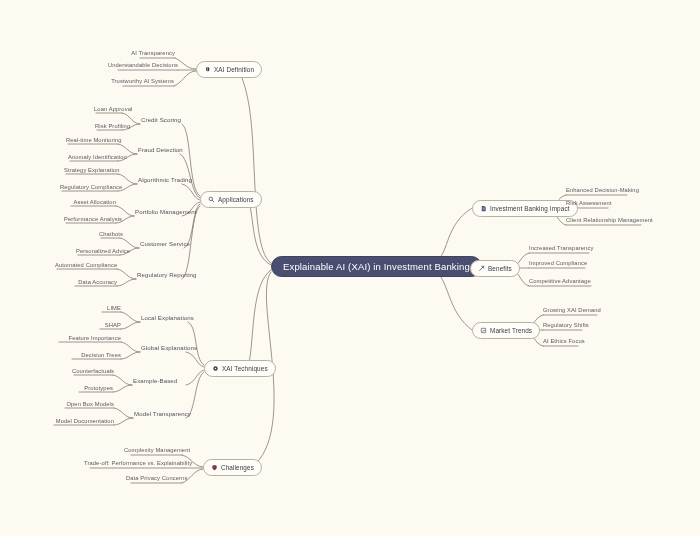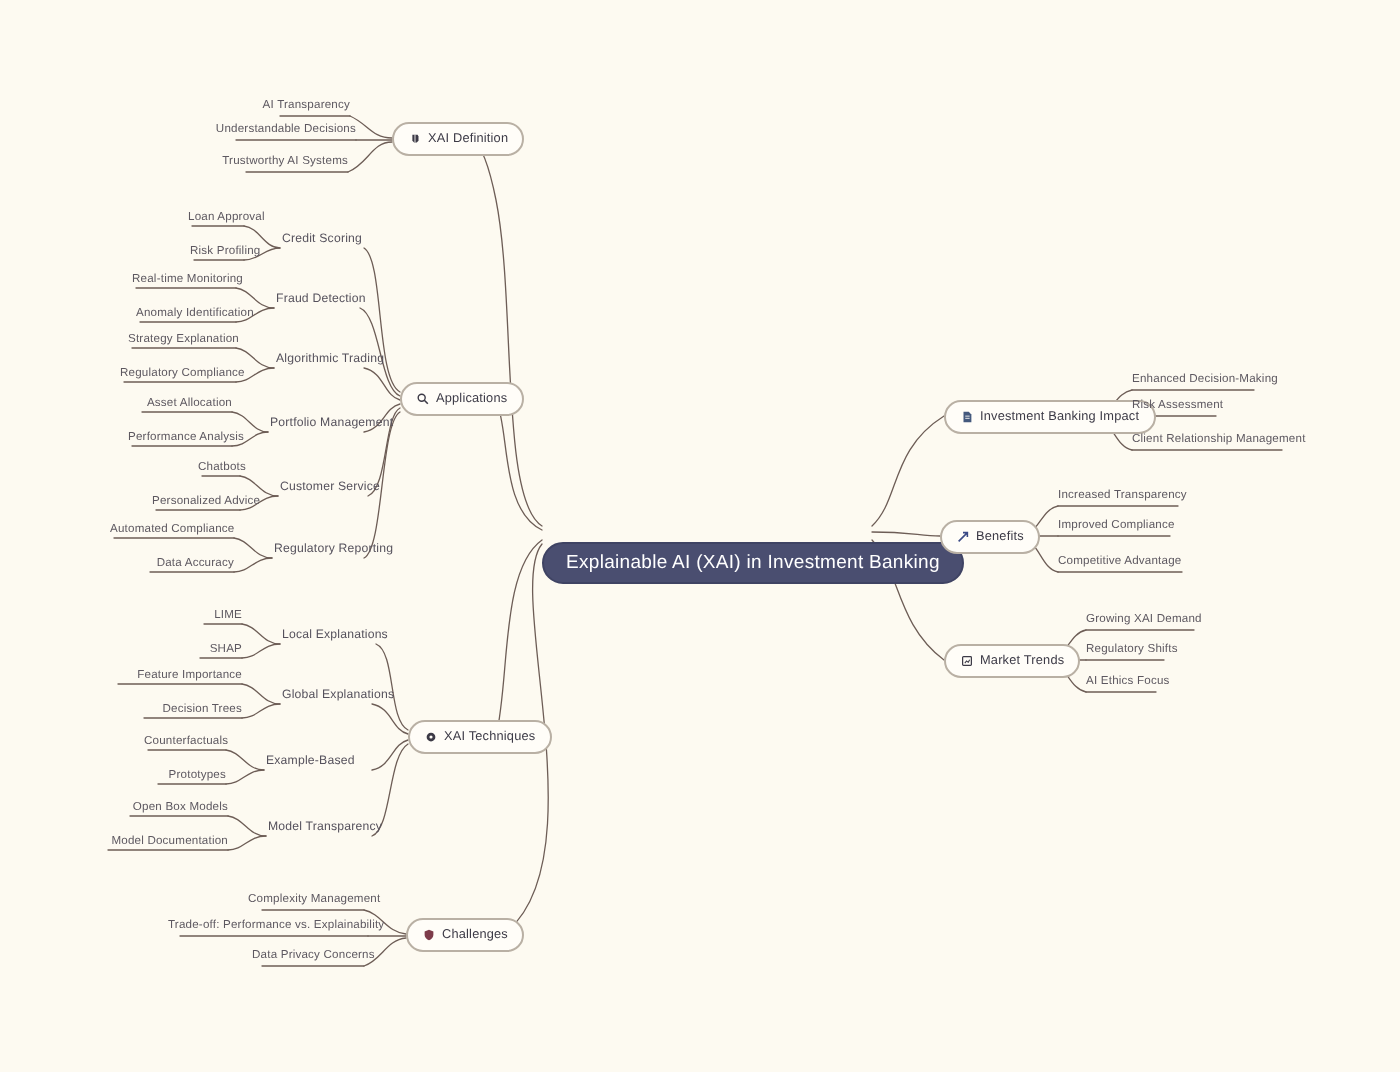--- a/index.html
+++ b/index.html
@@ -19,21 +19,20 @@
     height: 21px;
     display: flex; align-items: center;
     padding: 0 11px;
     background: #4a4e70;
     border: 1px solid #3f4363;
     border-radius: 11px;
     color: #ffffff;
     font-size: 9.5px;
     letter-spacing: .15px;
     white-space: nowrap;
-    margin-top: 15px;
   }
 
   
   .branch-node {
     position: absolute;
     height: 17px;
     display: flex; align-items: center; gap: 3px;
     padding: 0 7px;
     background: #fffdf8;
     border: 1px solid #b9b0a4;

